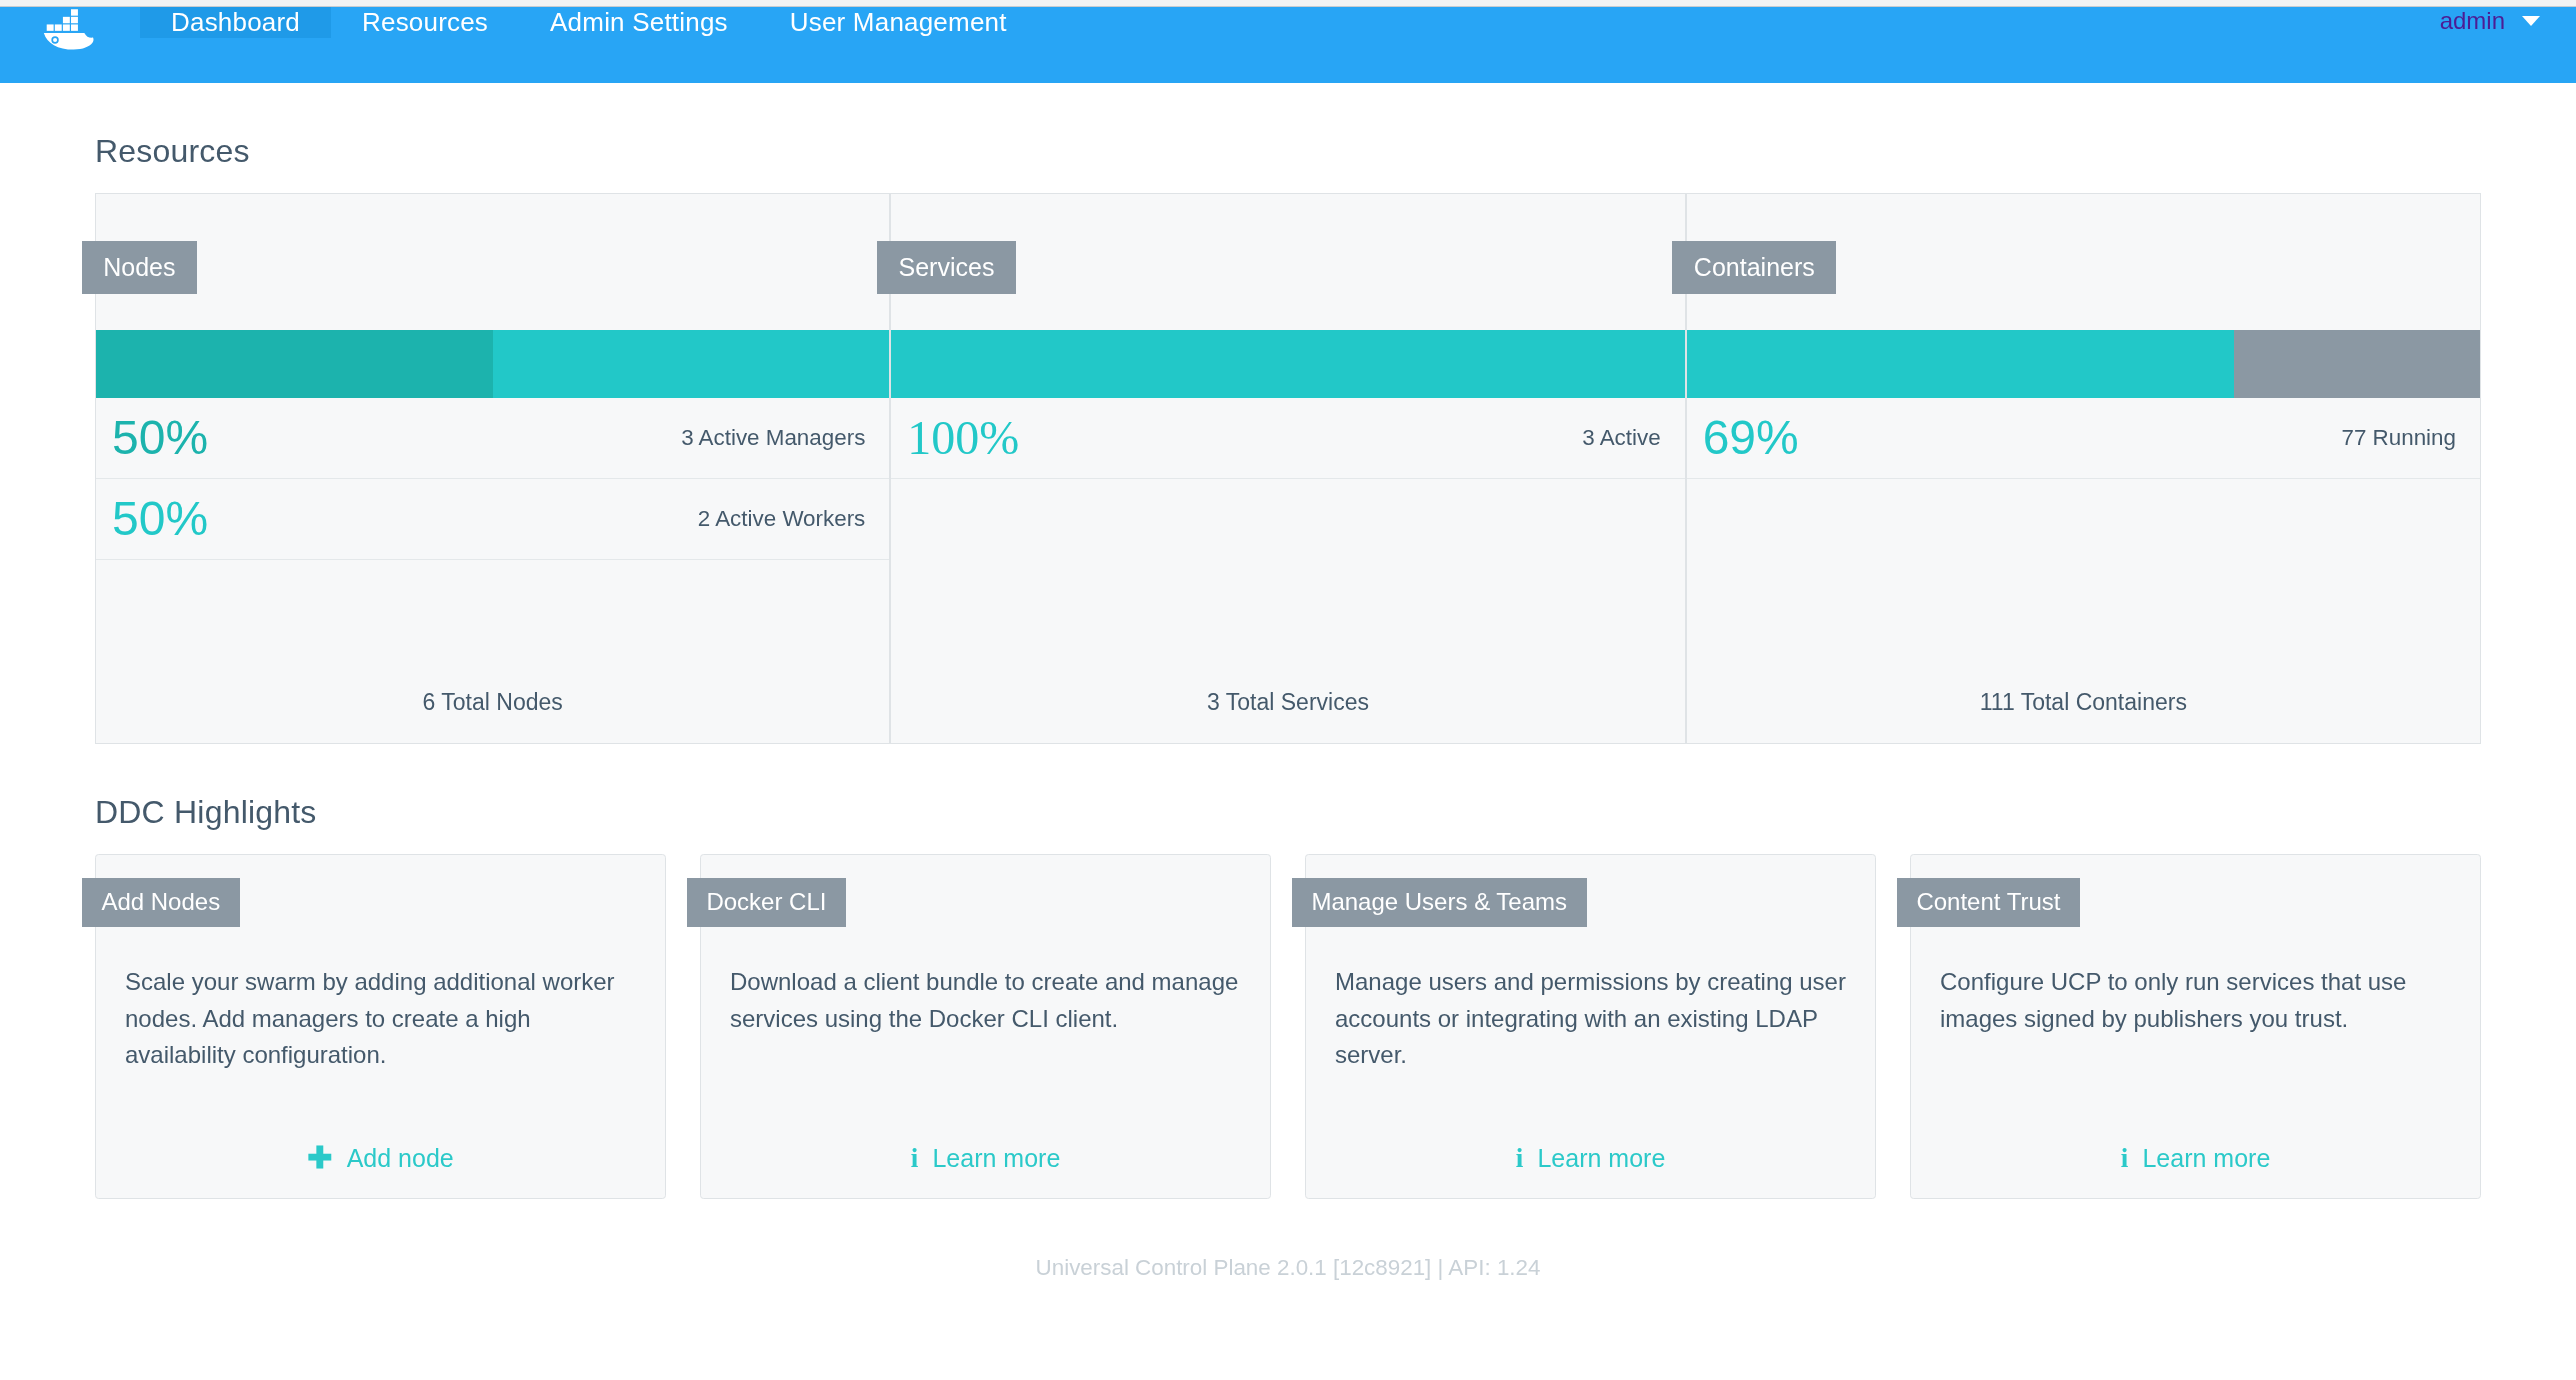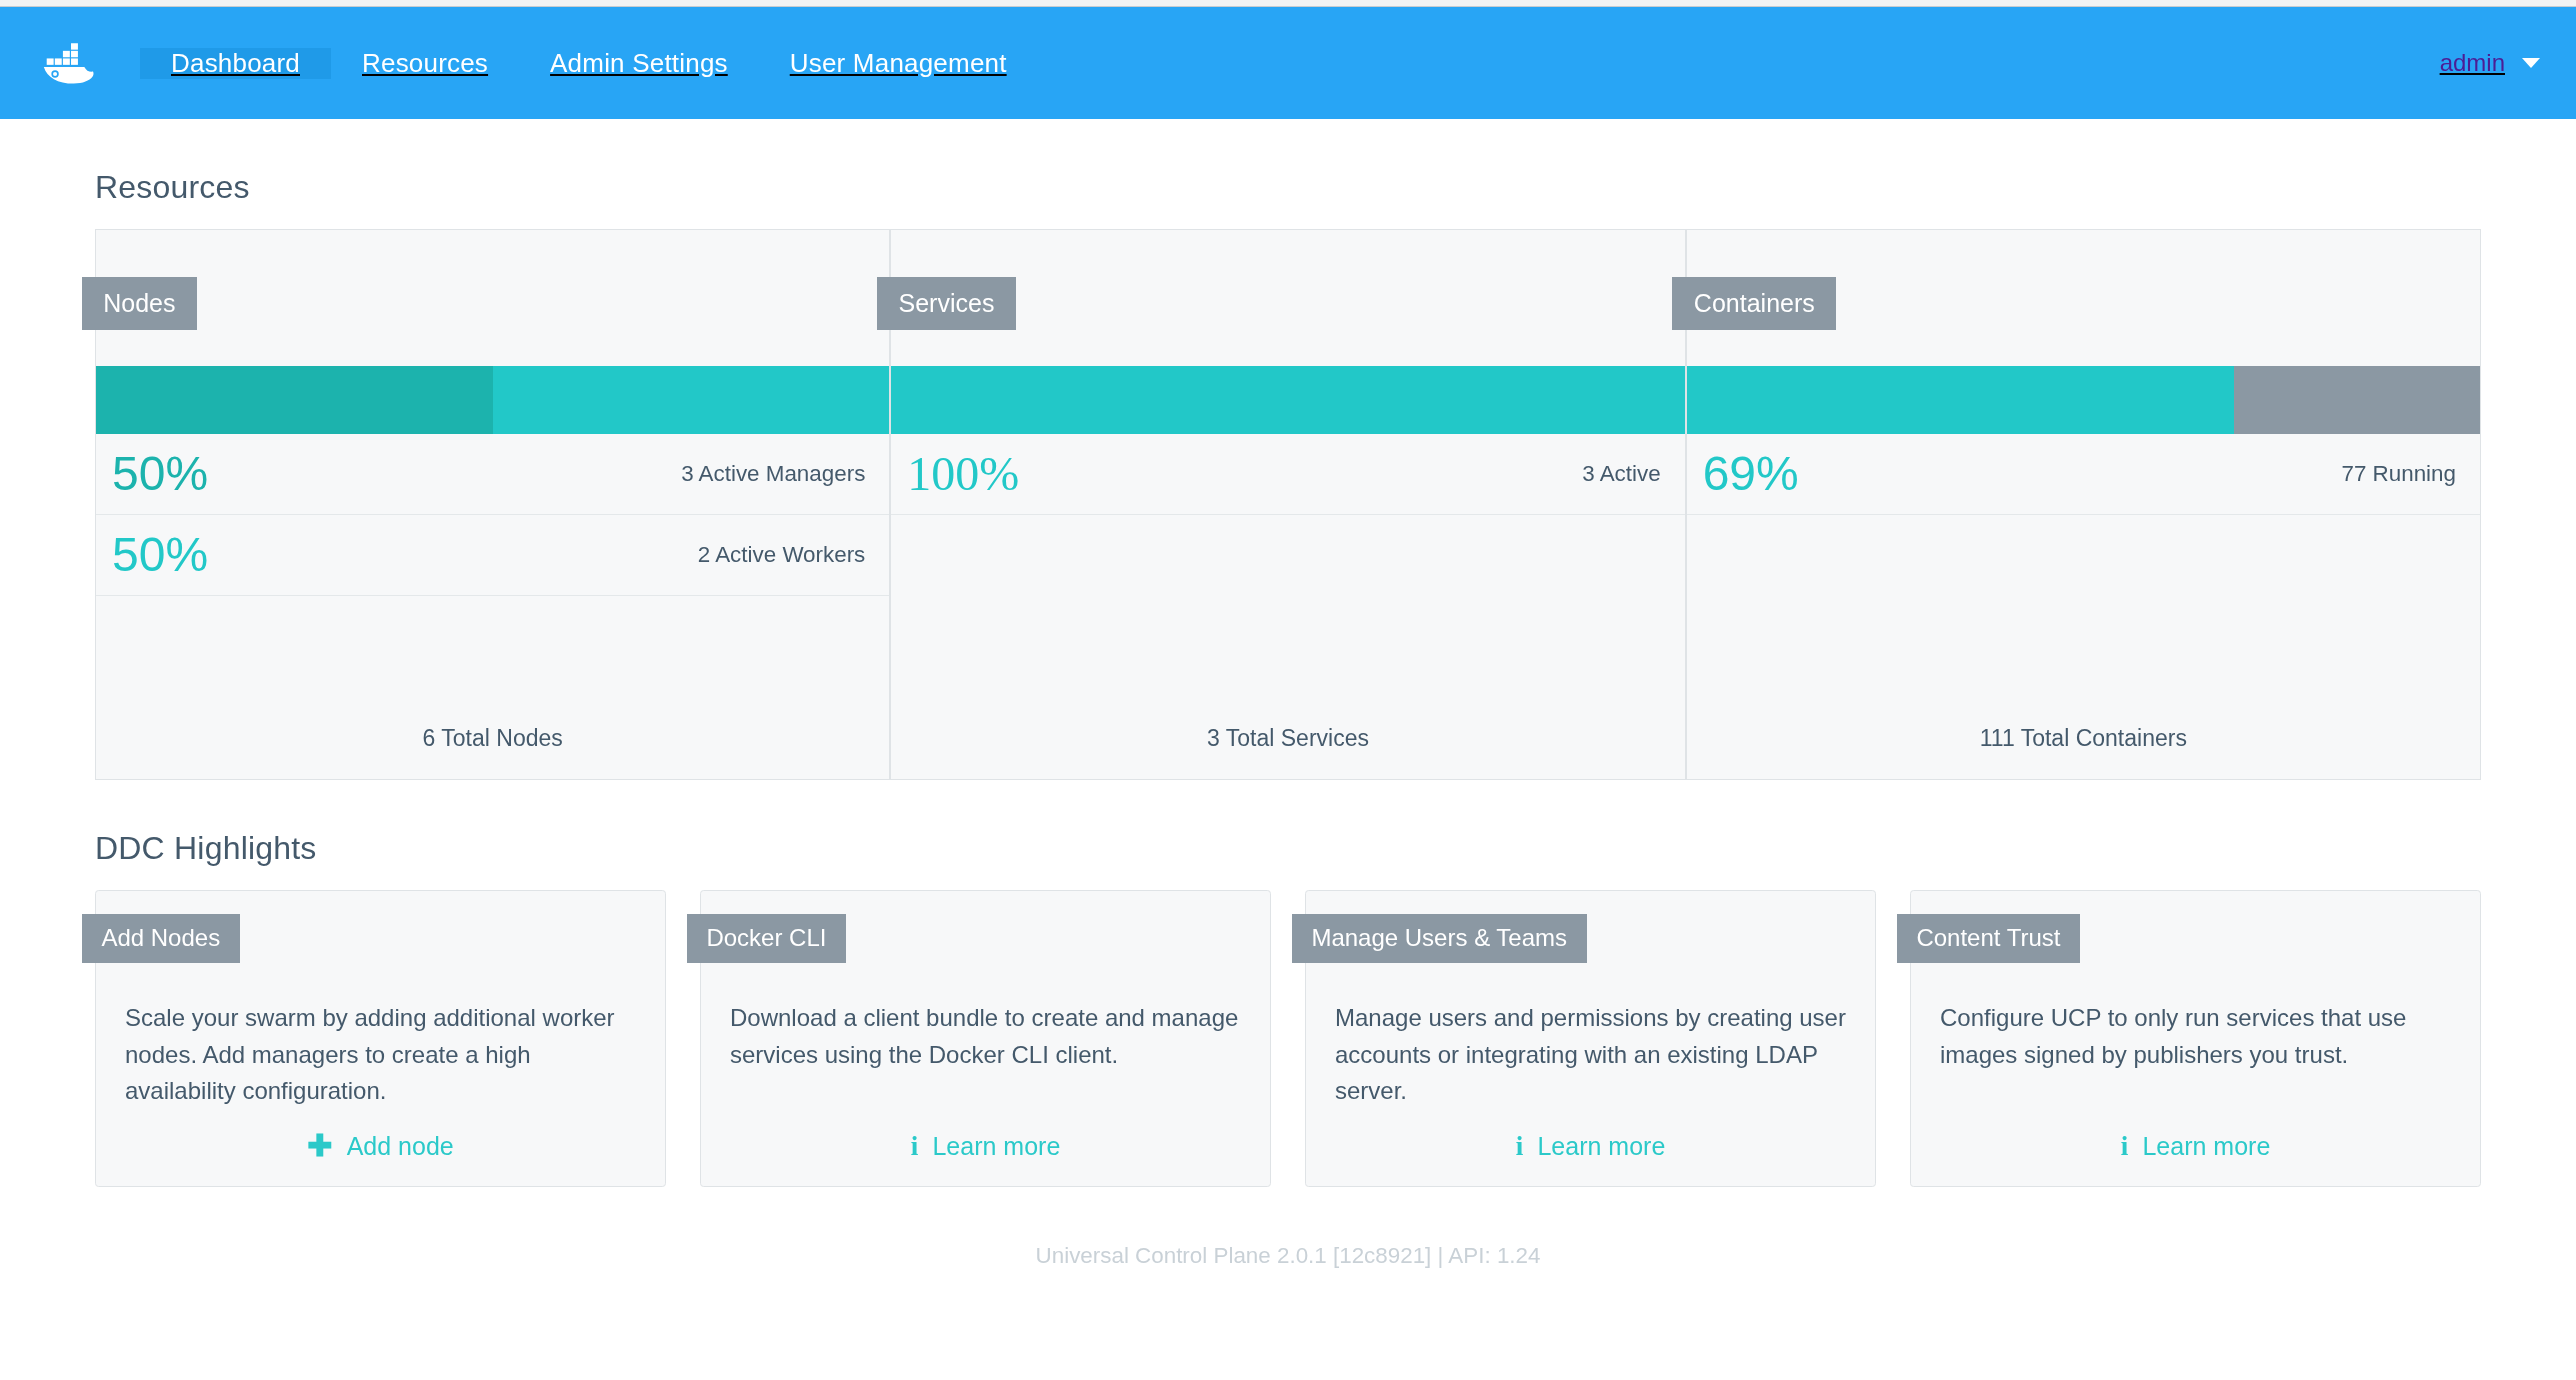--- a/index.html
+++ b/index.html
@@ -15,26 +15,25 @@
   
   .top-strip {
     height: 7.2px;
     background: #f2f3f4;
     border-bottom: 0.9px solid #c8ccd0;
     width: 100%;
   }
 
   
   .navbar {
-    height: 112px;
+    height: 76px;
     background: #28a5f5;
     display: flex;
-    align-items: center;
+    align-items: flex-start;
     width: 100%;
-    text-decoration: underline;
   }
   .brand {
     width: 140px;
     display: flex;
     align-items: center;
     justify-content: center;
     flex: 0 0 140px;
   }
   .whale-svg { width: 54px; height: 45px; display: block; }
 
@@ -155,21 +154,21 @@
     display: flex;
     gap: 34px;
     padding: 0 95px;
   }
   .hl-card {
     flex: 1 1 0;
     background: #f7f8f9;
     border: 0.9px solid #dfe3e6;
     border-radius: 3.6px;
     position: relative;
-    height: 297px;
+    height: 345px;
     display: flex;
     flex-direction: column;
   }
   .hl-badge {
     position: absolute;
     top: 22.4px;
     left: -14.3px;
     background: #8b98a3;
     color: #ffffff;
     font-size: 24px;

